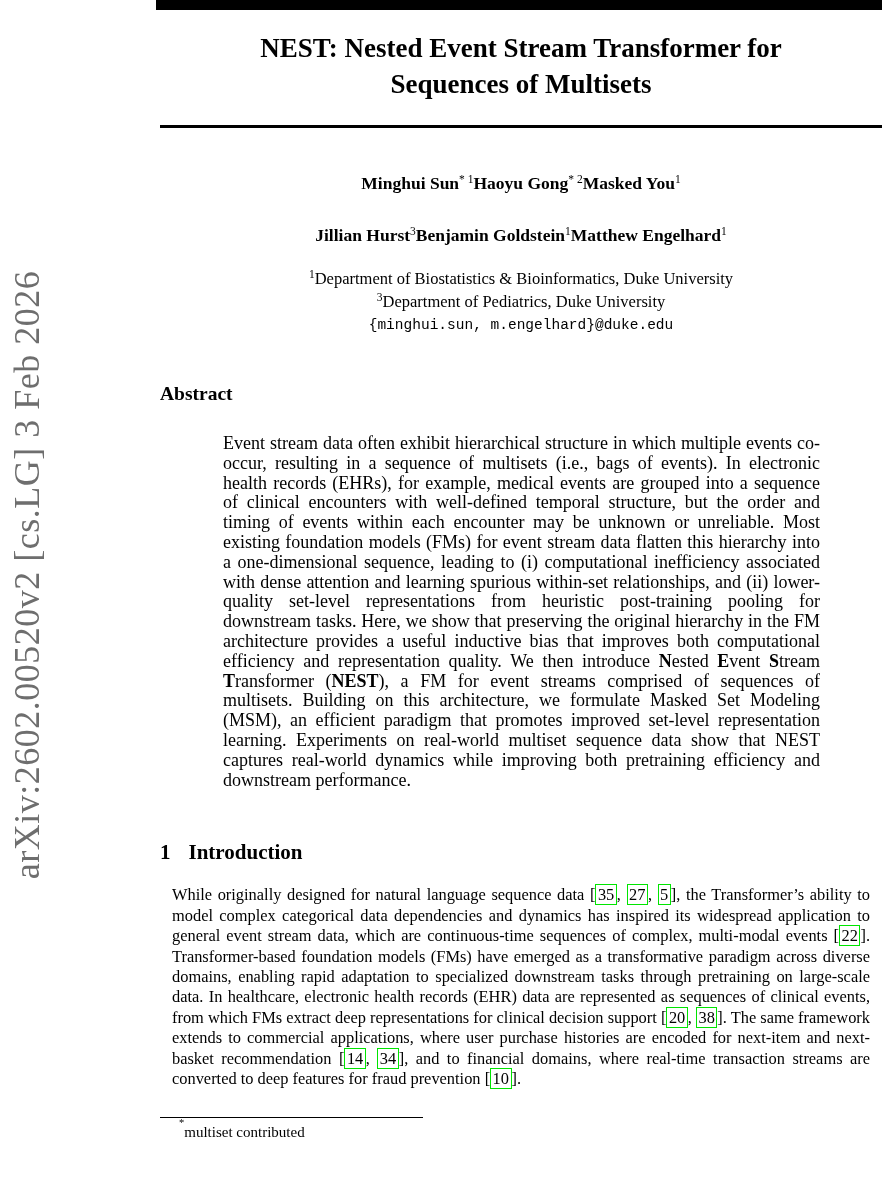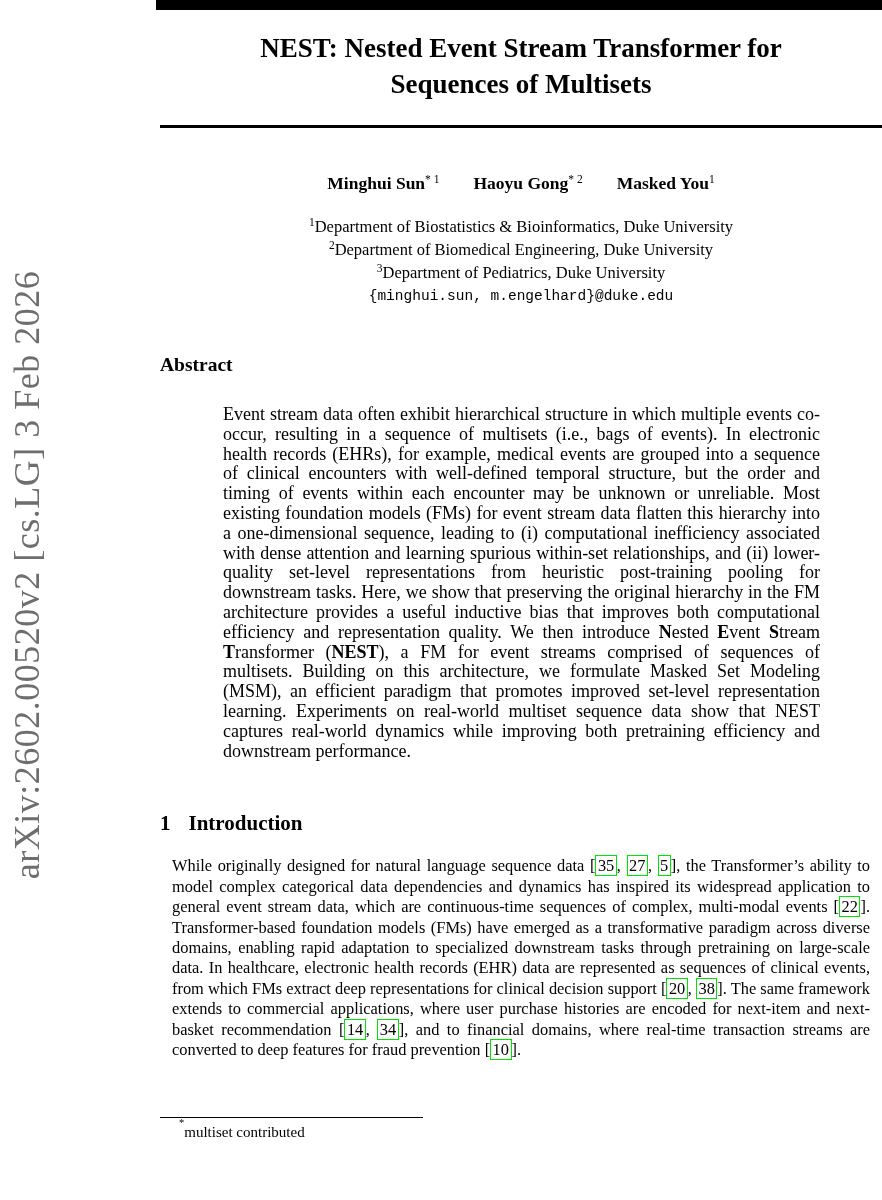--- a/index.html
+++ b/index.html
@@ -6,21 +6,21 @@
   .page{position:relative;width:882px;height:1200px;background:#fff;overflow:hidden;
         font-family:"Liberation Serif",serif;color:#000;}
   .topbar{position:absolute;left:156px;top:0;width:726px;height:10px;background:#000;}
   .arxiv-watermark{position:absolute;left:27px;top:575px;
         transform:translate(-50%,-50%) rotate(-90deg);white-space:nowrap;
         font-size:36px;color:#6e6e6e;letter-spacing:.5px;}
   .content{position:absolute;left:160px;top:0;width:722px;}
   .title{margin:30px auto 0;max-width:620px;text-align:center;
         font-size:27px;line-height:36px;font-weight:bold;}
   .title-rule{margin-top:23px;border-top:3px solid #000;height:0;}
-  .authors-row{display:flex;justify-content:center;gap:34px;font-size:17.5px;}
+  .authors-row{display:flex;justify-content:center;font-size:17.5px;}
   .row1{margin-top:45px;}
   .row2{margin-top:31px;}
   .author b{font-weight:bold;}
   .author sup,.affil-line sup{font-weight:normal;font-size:11.5px;
         vertical-align:baseline;position:relative;top:-6px;}
   .affiliations{margin-top:22px;text-align:center;font-size:16.5px;line-height:21px;}
   .email{text-align:center;font-family:"Liberation Mono",monospace;
         font-size:14.5px;line-height:21px;margin-top:1px;}
   .abstract-heading{margin:47px 0 0;text-align:left;font-size:19.5px;font-weight:bold;}
   .abstract-text{margin:29px 62px 0 63px;text-align:justify;
@@ -43,24 +43,28 @@
 
   <main class="content">
     <h1 class="title">NEST: Nested Event Stream Transformer for Sequences of Multisets</h1>
     <div class="title-rule"></div>
 
     <div class="authors-row row1">
         <span class="author"><b>Minghui Sun</b><sup>* 1</sup></span>
         <span class="author"><b>Haoyu Gong</b><sup>* 2</sup></span>
         <span class="author"><b>Masked You</b><sup>1</sup></span>
       </div>
+    <div class="authors-row row2">
+        <span class="author"><b>Jillian Hurst</b><sup>3</sup></span>
+        <span class="author"><b>Benjamin Goldstein</b><sup>1</sup></span>
+        <span class="author"><b>Matthew Engelhard</b><sup>1</sup></span>
+      </div>
 
     <div class="affiliations">
         <div class="affil-line"><sup>1</sup>Department of Biostatistics &amp; Bioinformatics, Duke University</div>
-        <div class="affil-line"><sup>2</sup>Department of Biomedical Engineering, Duke University</div>
         <div class="affil-line"><sup>3</sup>Department of Pediatrics, Duke University</div>
       </div>
     <div class="email">{minghui.sun, m.engelhard}@duke.edu</div>
 
     <h2 class="abstract-heading">Abstract</h2>
     <p class="abstract-text">Event stream data often exhibit hierarchical structure in which multiple events co-occur, resulting in a sequence of multisets (i.e., bags of events). In electronic health records (EHRs), for example, medical events are grouped into a sequence of clinical encounters with well-defined temporal structure, but the order and timing of events within each encounter may be unknown or unreliable. Most existing foundation models (FMs) for event stream data flatten this hierarchy into a one-dimensional sequence, leading to (i) computational inefficiency associated with dense attention and learning spurious within-set relationships, and (ii) lower-quality set-level representations from heuristic post-training pooling for downstream tasks. Here, we show that preserving the original hierarchy in the FM architecture provides a useful inductive bias that improves both computational efficiency and representation quality. We then introduce <b>N</b>ested <b>E</b>vent <b>S</b>tream <b>T</b>ransformer (<b>NEST</b>), a FM for event streams comprised of sequences of multisets. Building on this architecture, we formulate Masked Set Modeling (MSM), an efficient paradigm that promotes improved set-level representation learning. Experiments on real-world multiset sequence data show that NEST captures real-world dynamics while improving both pretraining efficiency and downstream performance.</p>
 
     <h2 class="section-heading">
       <span class="sec-num">1</span>
       <span class="sec-title">Introduction</span>

